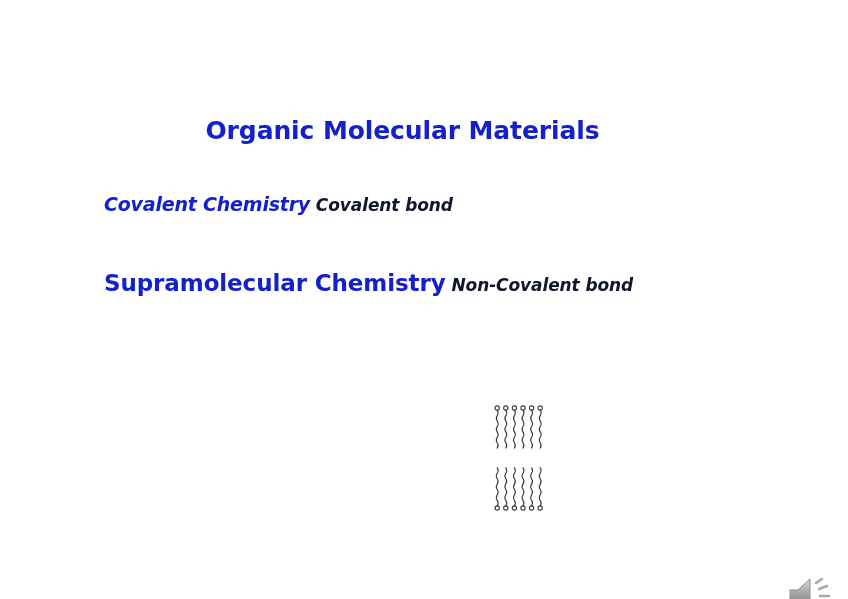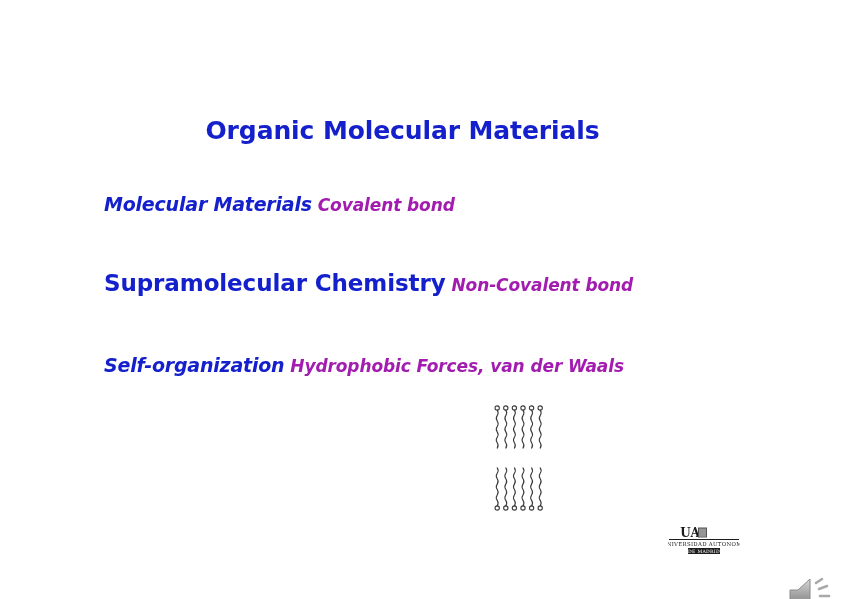--- a/index.html
+++ b/index.html
@@ -61,21 +61,21 @@
     font-size: 23px;
     font-weight: bold;
     font-style: normal;
     color: #1420cc;
     letter-spacing: -0.1px;
   }
   .tail-black {
     font-size: 17px;
     font-weight: bold;
     font-style: italic;
-    color: #a21caf;
+    color: #0f172a;
     letter-spacing: -0.1px;
   }
 
   
   .red-line {
     position: absolute;
     left: 437px;
     top: 282px;
     white-space: nowrap;
     font-family: "DejaVu Sans", sans-serif;
@@ -117,31 +117,28 @@
   .speaker svg { display: block; }
 </style>
 </head>
 <body>
 
 <div class="slide">
 
   <div class="slide-title">Organic Molecular Materials</div>
 
   <div class="line line-1">
-    <span class="lead-blue-italic">Molecular Materials</span><span class="tail-black"> Covalent bond</span>
+    <span class="lead-blue-italic">Covalent Chemistry</span><span class="tail-black"> Covalent bond</span>
   </div>
 
   <div class="line line-2">
     <span class="lead-blue-upright">Supramolecular Chemistry</span><span class="tail-black"> Non-Covalent bond</span>
   </div>
 
 
-  <div class="line line-3">
-    <span class="lead-blue-italic">Self-organization</span><span class="tail-black"> Hydrophobic Forces, van der Waals</span>
-  </div>
 
   <div class="bilayer">
     <svg width="56" height="108" viewBox="0 0 56 108" xmlns="http://www.w3.org/2000/svg">
       <g id="bilayer-group" fill="none" stroke="#3a3a3a" stroke-width="1.1" stroke-linecap="round" stroke-linejoin="round">
           <circle cx="5.2" cy="4" r="2.15" fill="none"></circle>
           <path d="M 5.20 6.15 Q 7.10 8.86 5.20 11.58 Q 3.30 14.29 5.20 17.01 Q 7.10 19.72 5.20 22.44 Q 3.30 25.15 5.20 27.86 Q 7.10 30.58 5.20 33.29 Q 3.30 36.01 5.20 38.72 Q 7.10 41.44 5.20 44.15"></path>
           <circle cx="13.8" cy="4" r="2.15" fill="none"></circle>
           <path d="M 13.80 6.15 Q 15.70 8.86 13.80 11.58 Q 11.90 14.29 13.80 17.01 Q 15.70 19.72 13.80 22.44 Q 11.90 25.15 13.80 27.86 Q 15.70 30.58 13.80 33.29 Q 11.90 36.01 13.80 38.72 Q 15.70 41.44 13.80 44.15"></path>
           <circle cx="22.4" cy="4" r="2.15" fill="none"></circle>
           <path d="M 22.40 6.15 Q 24.30 8.86 22.40 11.58 Q 20.50 14.29 22.40 17.01 Q 24.30 19.72 22.40 22.44 Q 20.50 25.15 22.40 27.86 Q 24.30 30.58 22.40 33.29 Q 20.50 36.01 22.40 38.72 Q 24.30 41.44 22.40 44.15"></path>
@@ -160,35 +157,20 @@
           <circle cx="30.999999999999996" cy="104" r="2.15" fill="none"></circle>
           <path d="M 31.00 101.85 Q 32.90 99.14 31.00 96.42 Q 29.10 93.71 31.00 90.99 Q 32.90 88.28 31.00 85.56 Q 29.10 82.85 31.00 80.14 Q 32.90 77.42 31.00 74.71 Q 29.10 71.99 31.00 69.28 Q 32.90 66.56 31.00 63.85"></path>
           <circle cx="39.6" cy="104" r="2.15" fill="none"></circle>
           <path d="M 39.60 101.85 Q 41.50 99.14 39.60 96.42 Q 37.70 93.71 39.60 90.99 Q 41.50 88.28 39.60 85.56 Q 37.70 82.85 39.60 80.14 Q 41.50 77.42 39.60 74.71 Q 37.70 71.99 39.60 69.28 Q 41.50 66.56 39.60 63.85"></path>
           <circle cx="48.2" cy="104" r="2.15" fill="none"></circle>
           <path d="M 48.20 101.85 Q 50.10 99.14 48.20 96.42 Q 46.30 93.71 48.20 90.99 Q 50.10 88.28 48.20 85.56 Q 46.30 82.85 48.20 80.14 Q 50.10 77.42 48.20 74.71 Q 46.30 71.99 48.20 69.28 Q 50.10 66.56 48.20 63.85"></path>
         </g>
     </svg>
   </div>
 
-  <div class="logo">
-    <svg width="72" height="30" viewBox="0 0 72 30" xmlns="http://www.w3.org/2000/svg">
-
-      <text x="22" y="12" font-family="DejaVu Serif, serif" font-size="12" font-weight="bold" fill="#1c1c1c" text-anchor="middle">UA</text>
-      <g>
-        <rect x="30" y="2.5" width="9" height="10" fill="#555555"></rect>
-        <rect x="31" y="3.5" width="7" height="8" fill="#b9b9b9"></rect>
-        <path d="M31 4 L38 4 M31 6 L38 6 M31 8 L38 8 M31 10 L38 10" stroke="#555555" stroke-width="0.7"></path>
-      </g>
-      <line x1="1" y1="14.5" x2="71" y2="14.5" stroke="#1c1c1c" stroke-width="1"></line>
-      <text x="36" y="21" font-family="DejaVu Serif, serif" font-size="5.4" fill="#1c1c1c" text-anchor="middle" letter-spacing="0.3">UNIVERSIDAD AUTONOMA</text>
-      <rect x="20" y="23" width="32" height="6" fill="#1c1c1c"></rect>
-      <text x="36" y="27.6" font-family="DejaVu Serif, serif" font-size="4.6" fill="#ffffff" text-anchor="middle" letter-spacing="0.3">DE MADRID</text>
-    </svg>
-  </div>
 
   <div class="speaker">
     <svg width="52" height="48" viewBox="0 0 52 48" xmlns="http://www.w3.org/2000/svg">
       <defs>
         <linearGradient id="spkGrad" x1="0" y1="0" x2="0" y2="1">
           <stop offset="0%" stop-color="#d8d8d8"></stop>
           <stop offset="50%" stop-color="#9e9e9e"></stop>
           <stop offset="100%" stop-color="#7d7d7d"></stop>
         </linearGradient>
       </defs>

